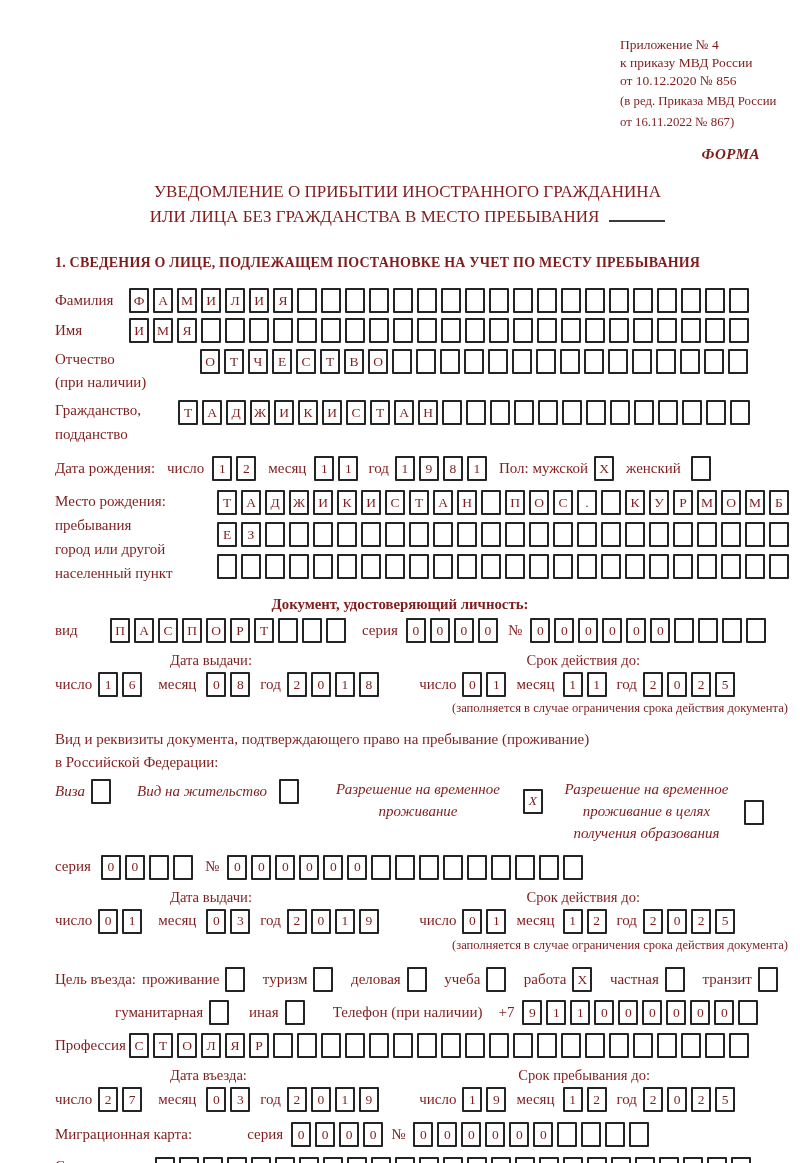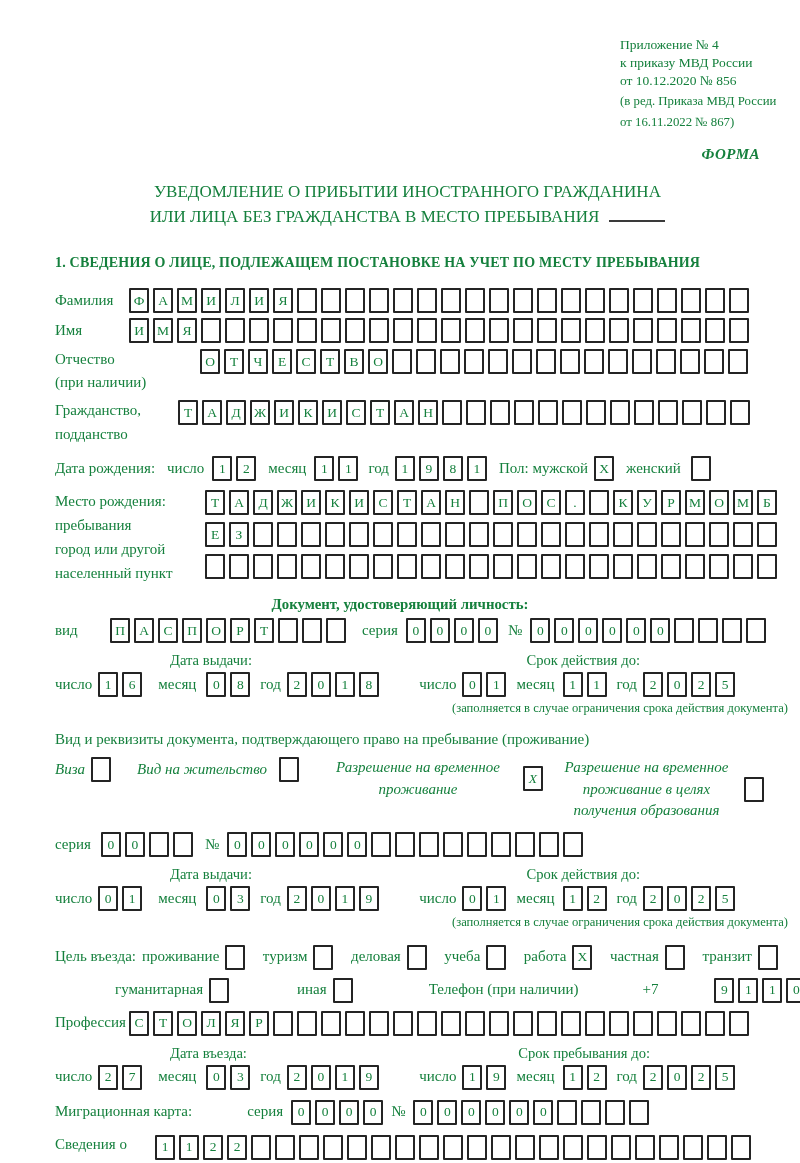--- a/index.html
+++ b/index.html
@@ -1,19 +1,19 @@
 <!DOCTYPE html>
 <html><head>
 <meta charset="utf-8">
 <style>
   html,body{margin:0;padding:0;background:#888;}
   .page{
     width:800px;height:1163px;background:#ffffff;box-sizing:border-box;
     padding:36px 10px 0 55px;overflow:hidden;position:relative;
-    font-family:"Liberation Serif","DejaVu Serif",serif;color:#15803d;
+    font-family:"Liberation Serif","DejaVu Serif",serif;color:#7f1d1d;
     font-size:15px;line-height:1.3;
   }
   .appendix{margin-left:565px;font-size:13.5px;line-height:1.32;}
   .appendix .sub{margin-top:4px;font-size:12.8px;}
   .forma{text-align:right;padding-right:30px;font-weight:bold;margin-top:14px;letter-spacing:.5px;font-style:italic;}
   .title{text-align:center;font-weight:normal;font-size:17px;margin:14px 40px 0 10px;line-height:1.5;}
   .blank-line{display:inline-block;width:56px;border-bottom:2px solid #3a3a3a;height:.9em;margin-left:10px;}
   .section-h{font-weight:bold;font-size:14px;margin-top:24px;letter-spacing:.2px;}
 
   .frow{display:flex;align-items:center;margin-top:5px;}
@@ -222,21 +222,21 @@
     <span class="lbl ml12">Пол: мужской</span>
     <span class="cells ml6">
         <span class="cell">X</span>
       </span>
     <span class="lbl ml12">женский</span>
     <span class="cells ml10">
         <span class="cell"></span>
       </span>
   </div>
 
-  <div class="frow top" style="margin-top:8px;">
+  <div class="frow top" style="margin-top:8px;gap:12px;">
     <span class="lbl w150" style="line-height:1.6;">
       <div>Место рождения:</div>
       <div>пребывания</div>
       <div>город или другой</div>
       <div>населенный пункт</div>
     </span>
     <span class="stackrows" style="margin-top:1px;">
       <span class="cells">
           <span class="cell">Т</span>
           <span class="cell">А</span>
@@ -397,20 +397,21 @@
           <span class="cell">0</span>
           <span class="cell">2</span>
           <span class="cell">5</span>
         </span>
     </span>
   </div>
   <div class="cap">(заполняется в случае ограничения срока действия документа)</div>
 
   <div class="para">
     <div>Вид и реквизиты документа, подтверждающего право на пребывание (проживание)</div>
+    <div>в Российской Федерации:</div>
   </div>
 
   <div class="cb-row">
     <span class="cb-item">
       <span class="lbl">Виза</span>
       <span class="cells ml6">
           <span class="cell"></span>
         </span>
     </span>
     <span class="cb-item" style="margin-left:26px;">
@@ -553,21 +554,21 @@
         </span>
     </span>
     <span class="pair">
       <span>транзит</span>
       <span class="cells">
           <span class="cell"></span>
         </span>
     </span>
   </div>
 
-  <div class="frow" style="margin-top:8px;margin-left:60px;gap:48px;">
+  <div class="frow" style="margin-top:8px;margin-left:60px;">
     <span class="pair">
       <span>гуманитарная</span>
       <span class="cells">
           <span class="cell"></span>
         </span>
     </span>
     <span class="pair ml20">
       <span>иная</span>
       <span class="cells">
           <span class="cell"></span>

